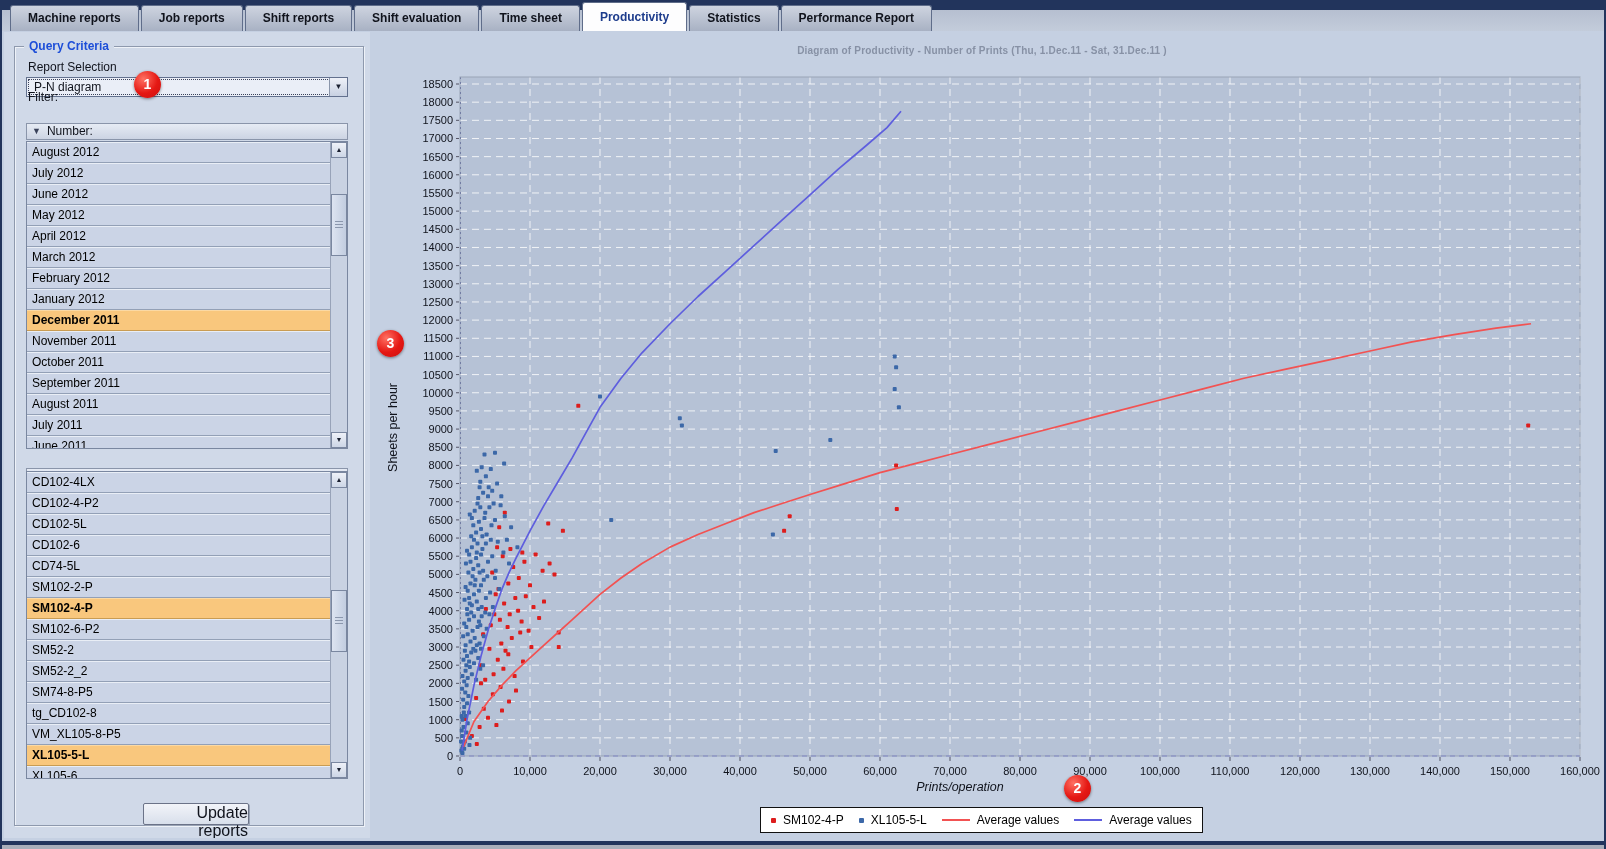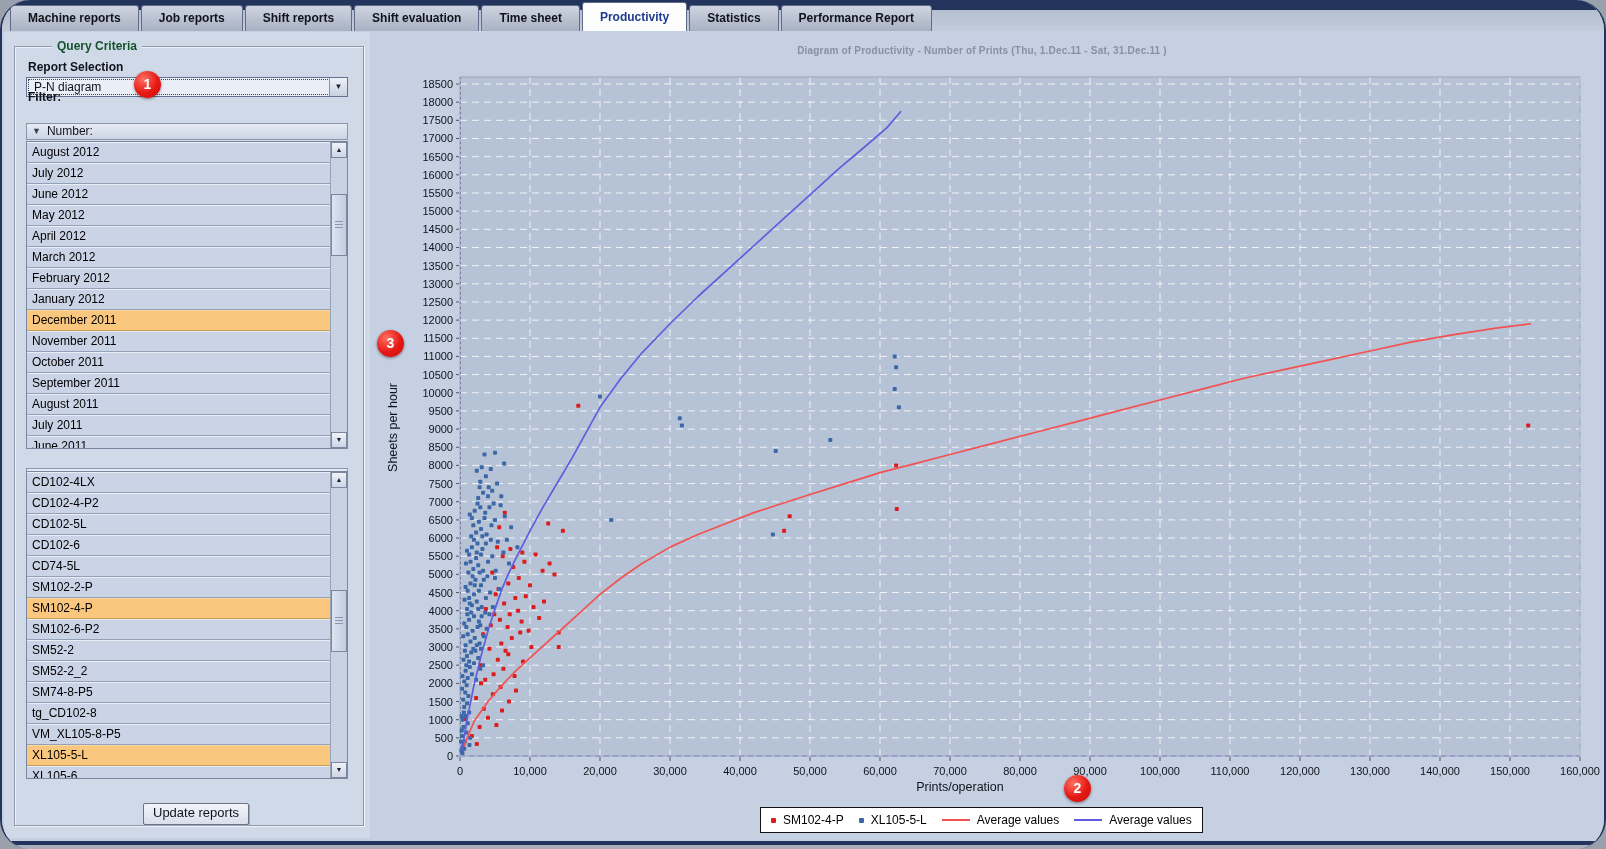--- a/index.html
+++ b/index.html
@@ -1,74 +1,74 @@
 <!DOCTYPE html>
 <html><head>
 <meta charset="utf-8">
 <style>
   html,body{margin:0;padding:0;background:#9aa0ac;font-family:"Liberation Sans",sans-serif;}
   .app{position:relative;width:1606px;height:849px;background:#c5d0e2;overflow:hidden;
-       border-left:2px solid #22345c;border-right:2px solid #22345c;box-sizing:border-box;border-radius:30px;}
+       border-left:2px solid #22345c;border-right:2px solid #22345c;box-sizing:border-box;}
 
   
   .tabbar{position:absolute;top:0;left:0;right:0;height:31px;
           background:linear-gradient(#22345c 0,#22345c 10px,#b6bfd0 10px,#c3ccdb 31px);}
   .tabs{position:absolute;left:8px;bottom:0;display:flex;align-items:flex-end;}
   .tab{height:25px;line-height:25px;padding:0 17px;font-size:12px;font-weight:bold;color:#10131c;
        background:linear-gradient(#ced4e0,#a8b1c3);border:1px solid #5f6d8a;border-bottom:none;
        border-radius:3px 3px 0 0;margin-right:2px;white-space:nowrap;cursor:default;}
   .tab.active{background:#fdfdfe;color:#1d3c8c;height:28px;line-height:28px;z-index:2;position:relative;}
 
   .main{position:absolute;top:31px;left:0;right:0;bottom:11px;background:#c5d0e2;}
   .footer{position:absolute;bottom:0;left:0;right:0;height:11px;
           background:linear-gradient(#c5d0e2 0,#c5d0e2 3px,#22345c 3px,#22345c 7px,#a9aeba 7px,#a9aeba 11px);}
 
   
   .sidebar{position:absolute;left:2px;top:1px;width:366px;height:806px;background:#d0d9e8;}
   .groupbox{position:absolute;left:10px;top:14px;right:6px;bottom:12px;border:1px solid #8e99ad;
             box-shadow:inset 1px 1px 0 #eef2f8, 1px 1px 0 #eef2f8;}
   .groupbox-title{position:absolute;top:7px;left:20px;background:#d0d9e8;padding:0 5px;
-                  font-weight:bold;font-size:12px;color:#14532d;z-index:3;margin-left:28px;}
-  .side-label{position:absolute;left:24px;font-size:12px;color:#10131c;font-weight:bold;}
+                  font-weight:bold;font-size:12px;color:#1d4ed8;z-index:3;}
+  .side-label{position:absolute;left:24px;font-size:12px;color:#10131c;}
   .dropdown{position:absolute;left:22px;top:45px;width:322px;height:20px;background:#eaeef7;
             border:1px solid #63718e;box-sizing:border-box;outline:1px dotted #39415a;outline-offset:-3px;}
   .dropdown .val{position:absolute;left:7px;top:2px;font-size:12px;color:#10131c;}
   .dd-btn{position:absolute;right:0;top:0;width:17px;height:18px;background:linear-gradient(#eef1f8,#c8d1e2);
           border-left:1px solid #8a95aa;text-align:center;font-size:8px;line-height:18px;color:#1a2030;}
   .sec-header{position:absolute;left:22px;width:322px;height:17px;box-sizing:border-box;
               background:linear-gradient(#e6ebf4,#ccd4e3);border:1px solid #8a95aa;
               font-size:12px;color:#10131c;line-height:15px;padding-left:5px;}
   .sec-header .tri{display:inline-block;font-size:9px;color:#39415a;margin-right:6px;transform:translateY(-1px);}
   .listbox{position:absolute;left:22px;width:322px;height:308px;box-sizing:border-box;
            border:1px solid #7a87a0;background:#cbd4e6;}
   .rows{position:absolute;left:0;top:0;right:17px;bottom:0;overflow:hidden;}
   .row{height:21px;box-sizing:border-box;border-bottom:1px solid #93a0b6;border-top:1px solid #e9eef6;
        font-size:12px;color:#000;line-height:18px;padding-left:5px;background:#cbd4e6;cursor:default;}
-  .row.selected{background:#f9c77d;border-bottom-color:#c99c53;border-top-color:#fbd9a4;}
+  .row.selected{background:#f9c77d;border-bottom-color:#c99c53;border-top-color:#fbd9a4;font-weight:bold;}
   .sb{position:absolute;right:0;top:0;width:17px;height:100%;background:#c9d2e2;border-left:1px solid #98a3b8;box-sizing:border-box;}
   .sb-btn{position:absolute;left:0;width:16px;height:16px;background:linear-gradient(#eef1f8,#cdd6e6);
           border:1px solid #7a87a0;box-sizing:border-box;text-align:center;font-size:7px;line-height:14px;color:#1a2030;}
   .sb-btn.up{top:0;} .sb-btn.down{bottom:0;}
   .sb-thumb{position:absolute;left:0;width:16px;background:linear-gradient(90deg,#dde4f1,#c2cde0);
             border:1px solid #7a87a0;box-sizing:border-box;}
   .sb-grip{position:absolute;left:3px;right:3px;top:50%;height:8px;margin-top:-4px;
            background:repeating-linear-gradient(#8b97ad 0,#8b97ad 1px,transparent 1px,transparent 3px);}
-  .btn{position:absolute;left:139px;top:771px;width:104px;height:20px;font-size:13px;color:#10131c;
+  .btn{position:absolute;left:139px;top:771px;width:104px;height:20px;font-size:16px;color:#10131c;
        background:linear-gradient(#f2f4f9,#d8dfeb);border:1px solid #6b7388;border-radius:2px;
-       box-shadow:1px 1px 0 #9aa4b6;text-align:center;line-height:18px;cursor:default;}
+       box-shadow:1px 1px 0 #9aa4b6;text-align:right;line-height:18px;cursor:default;}
 
   
   .chartpanel{position:absolute;left:370px;top:0;width:1236px;height:806px;}
   .chart-title{position:absolute;top:14px;left:30px;width:1160px;text-align:center;
                font-weight:bold;font-size:10px;color:#8791a5;letter-spacing:.2px;}
   .chart-svg{position:absolute;left:40px;top:38px;}
   svg{font-family:"Liberation Sans",sans-serif;}
   .yaxis-title{position:absolute;left:14px;top:352px;writing-mode:vertical-rl;transform:rotate(180deg);
                font-size:12.5px;color:#10131c;}
-  .xaxis-title{position:absolute;left:498px;top:749px;width:180px;text-align:center;font-size:12.5px;color:#10131c;}
+  .xaxis-title{position:absolute;left:498px;top:749px;width:180px;text-align:center;font-size:12.5px;color:#10131c;font-style:italic;}
   .legend{position:absolute;left:388px;top:776px;height:26px;background:#fff;border:1px solid #111;
           display:flex;align-items:center;padding:0 10px;gap:15px;font-size:12px;color:#000;box-sizing:border-box;}
   .legend .item{display:flex;align-items:center;gap:7px;white-space:nowrap;}
   .legend .sq{width:5px;height:5px;border-radius:1px;}
   .legend .ln{width:28px;height:0;border-top:2px solid;}
 
   .badge{position:absolute;width:27px;height:27px;border-radius:50%;
          background:radial-gradient(circle at 35% 30%,#ff7163,#e51813 55%,#cb0f0f);
          color:#fff;font-weight:bold;font-size:14px;text-align:center;line-height:27px;
          box-shadow:0 1px 3px rgba(0,0,0,.45);z-index:5;}

